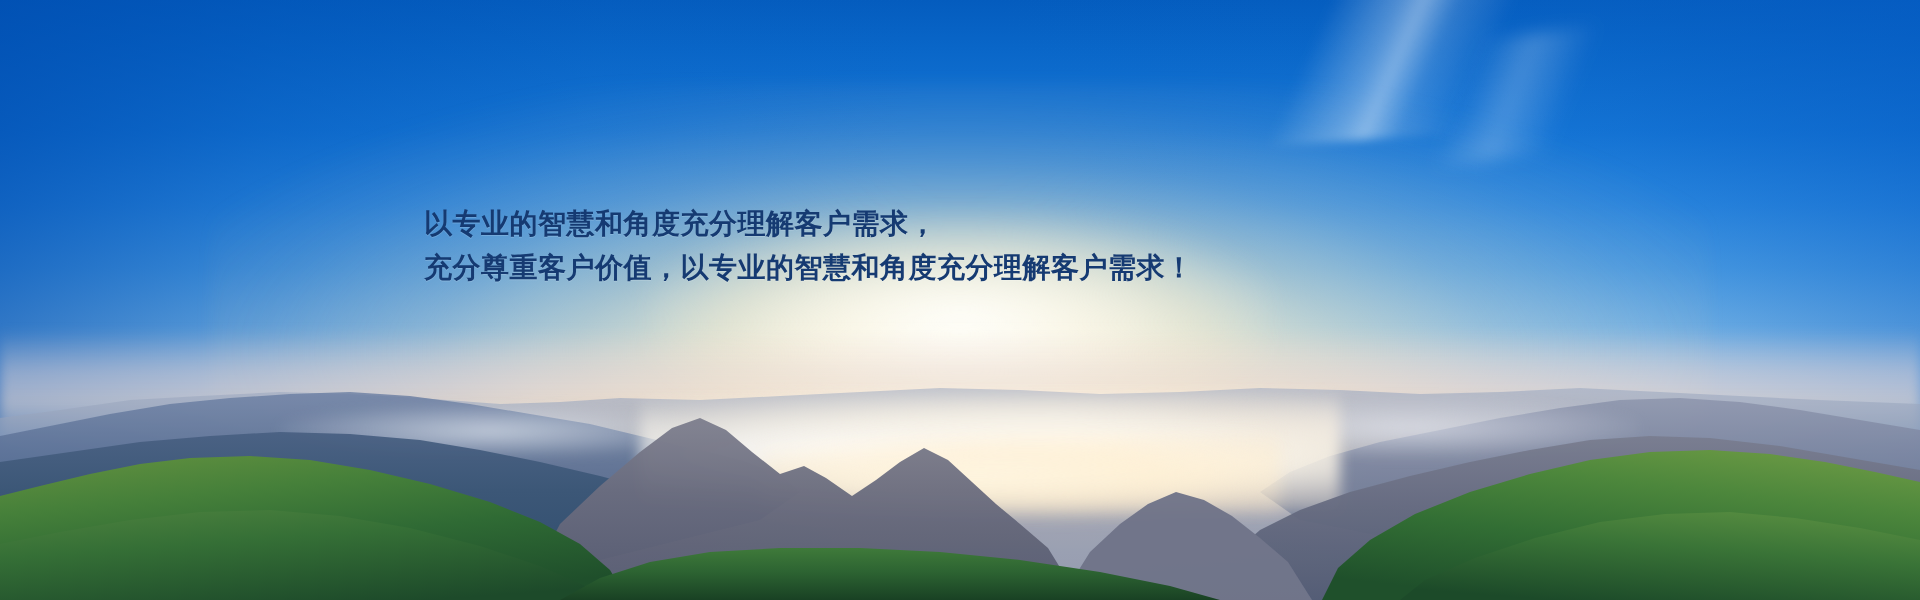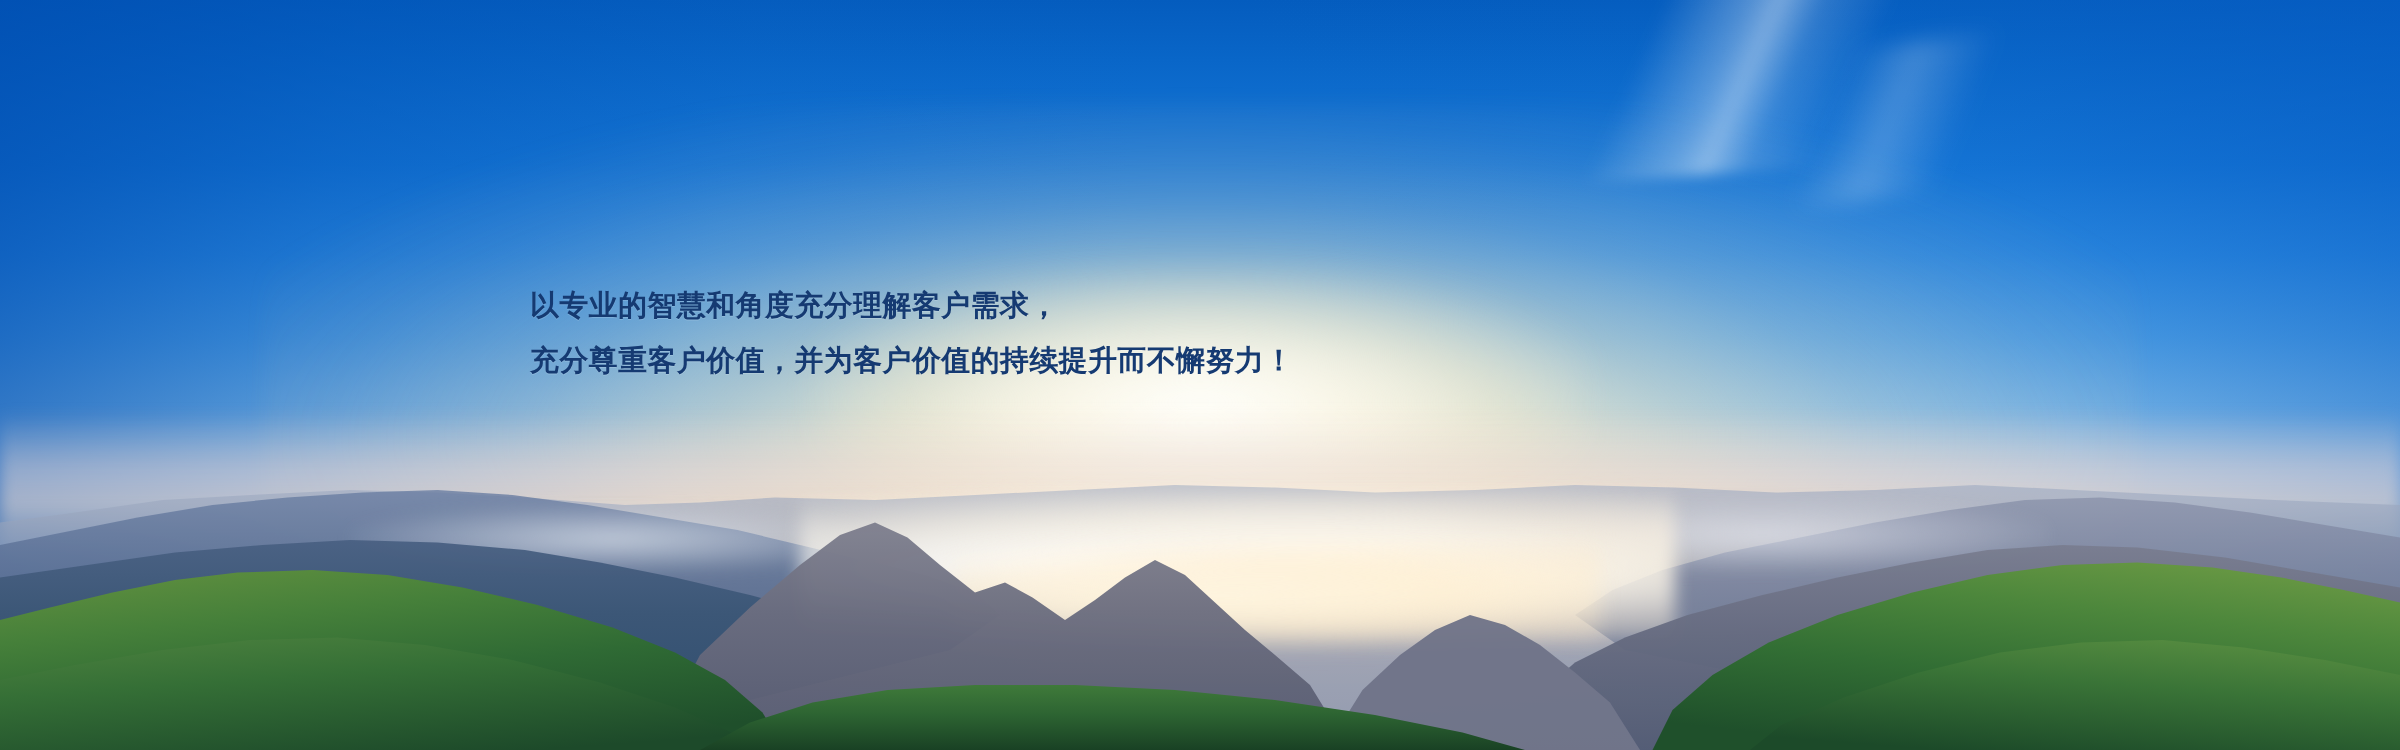--- a/index.html
+++ b/index.html
@@ -190,25 +190,24 @@
 
   
   .headline {
     position: absolute;
     left: 424px;
     top: 202px;
     z-index: 40;
     line-height: 44px;
     letter-spacing: 0.5px;
     font-weight: 700;
-    font-size: 23px;
+    font-size: 28px;
     color: #153a72;
     white-space: nowrap;
     text-shadow: 0 1px 0 rgba(255,255,255,0.16);
-    margin-top: 20px;
   }
   .headline .line { display: block; }
 </style>
 </head>
 <body>
 
 <div id="banner">
 
   <div class="sky"></div>
   <div class="sky-left"></div>
@@ -351,16 +350,16 @@
       M1920,540 L1860,528 L1795,518 L1730,512 L1665,514 L1600,522
       L1535,538 L1475,558 L1425,580 L1400,600 L1920,600 Z"></path>
 
     <path fill="url(#gGreenMid)" d="
       M560,600 L600,578 L650,562 L710,552 L780,548 L860,548
       L940,552 L1020,560 L1100,572 L1170,586 L1220,600 Z"></path>
   </svg>
 
   <div class="headline">
     <span class="line">以专业的智慧和角度充分理解客户需求，</span>
-    <span class="line">充分尊重客户价值，并为客户价值的持续提升而不懈努力！</span>
+    <span class="line">充分尊重客户价值，以专业的智慧和角度充分理解客户需求！</span>
   </div>
 
 </div>
 
 </body></html>

